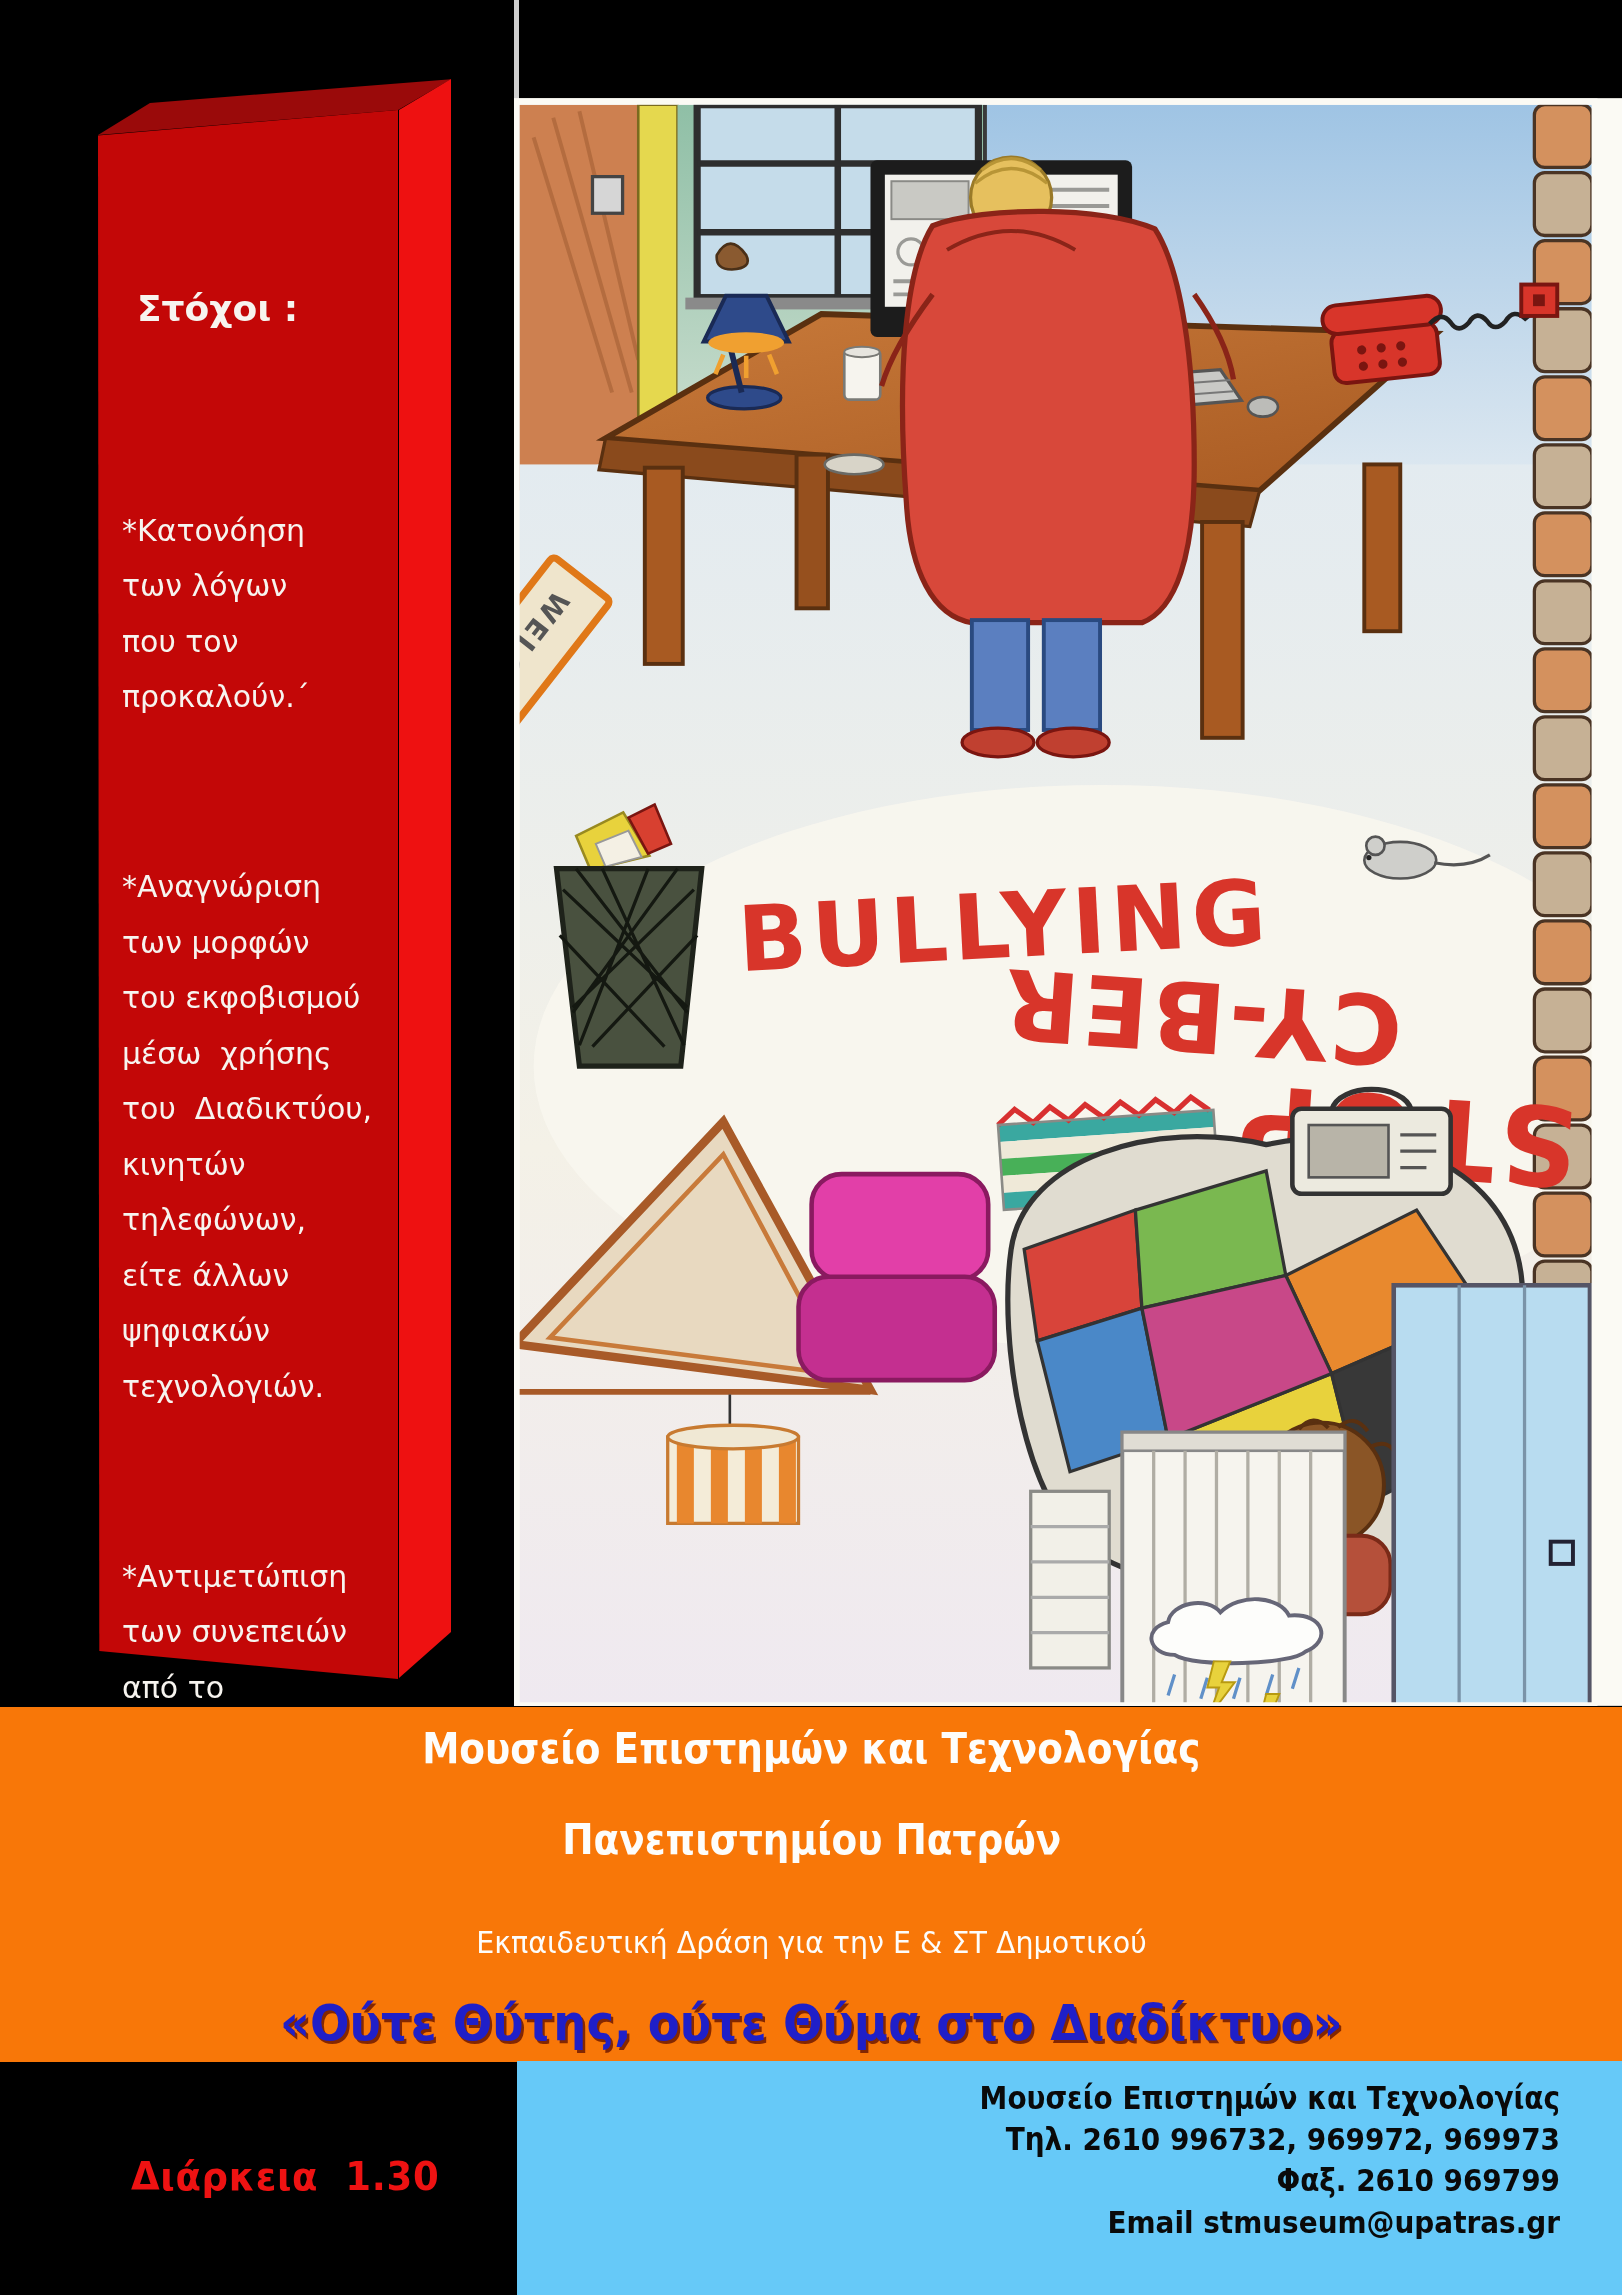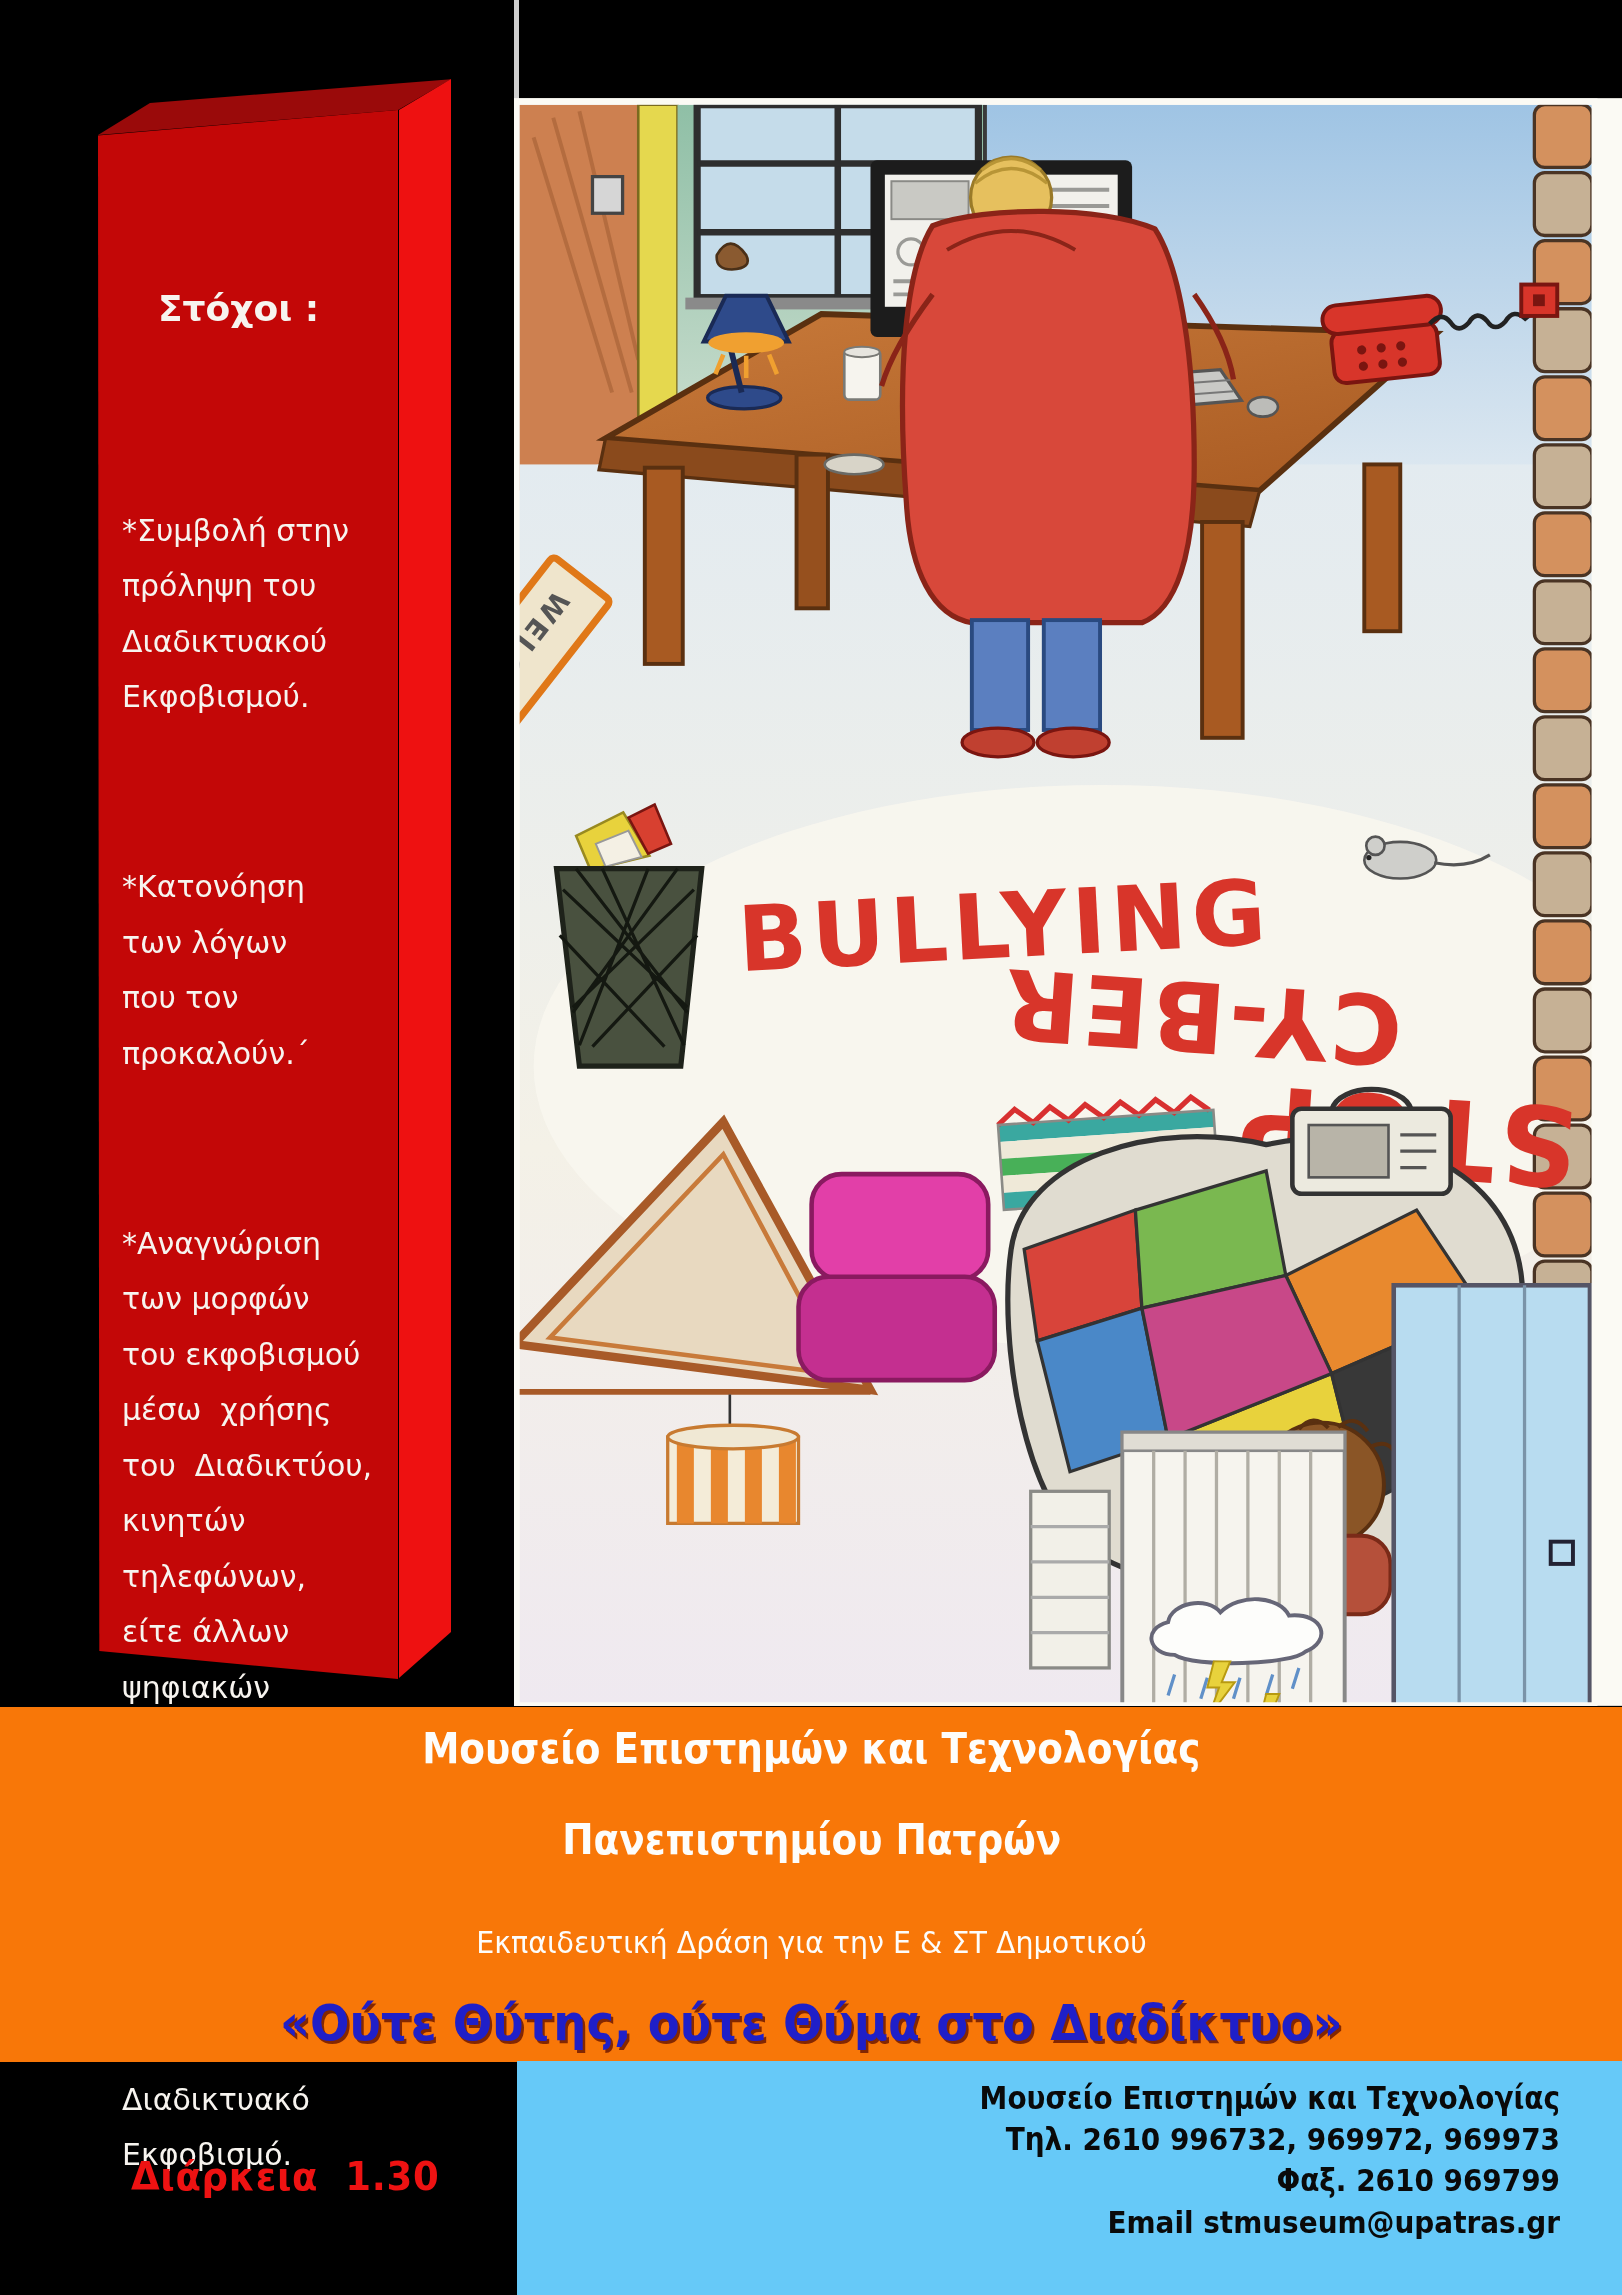--- a/index.html
+++ b/index.html
@@ -12,21 +12,21 @@
   .face-top{left:98px;top:72px;width:353px;height:72px;background:#9a0a0a;
     clip-path:polygon(0px 63px,52px 31px,353px 7.2px,300px 38px);}
   .face-right{left:399px;top:79px;width:53px;height:1599px;background:#ee1111;
     clip-path:polygon(0px 31px,52px 0px,52px 1553px,0px 1599px);}
   .face-front{left:98px;top:110px;width:300px;height:1569px;background:#c30707;
     clip-path:polygon(0px 25.5px,300px 0px,300px 1569px,1.3px 1541px);}
   .objectives-text{
     position:absolute;left:122px;top:165px;width:262px;color:#f7f4ef;
     font-size:30px;line-height:1.85;white-space:pre-wrap;
   }
-  .objectives-title{font-size:36px;font-weight:bold;margin:0 0 49px 36px;}
+  .objectives-title{font-size:36px;font-weight:bold;margin:0 0 49px 15px;}
   .objective-item{margin:0 0 23.6px 0;}
   
   .photo-edge-line{position:absolute;left:514px;top:0;width:4.6px;height:105px;background:#cfcfcf;}
   .drawing-wrap{position:absolute;left:514px;top:98px;width:1108px;height:1608px;}
   
   .orange-band{
     position:absolute;left:0;top:1707px;width:1623px;height:355px;background:#f87708;
     display:flex;flex-direction:column;align-items:center;color:#fdfdfb;
   }
   .band-line1{margin-top:15.7px;font-size:43px;font-weight:bold;transform:scaleX(.87);}
@@ -49,24 +49,20 @@
 </head>
 <body>
 
 <div class="poster">
 
   <div class="box-face face-top"></div>
   <div class="box-face face-right"></div>
   <div class="box-face face-front"></div>
   <div class="objectives-text">
     <div class="objectives-title">Στόχοι :</div>
-    <div class="objective-item">*Συμβολή στην
-πρόληψη του
-Διαδικτυακού
-Εκφοβισμού.</div>
     <div class="objective-item">*Κατονόηση
 των λόγων
 που τον
 προκαλούν.´</div>
     <div class="objective-item">*Αναγνώριση
 των μορφών
 του εκφοβισμού
 μέσω  χρήσης
 του  Διαδικτύου,
 κινητών

